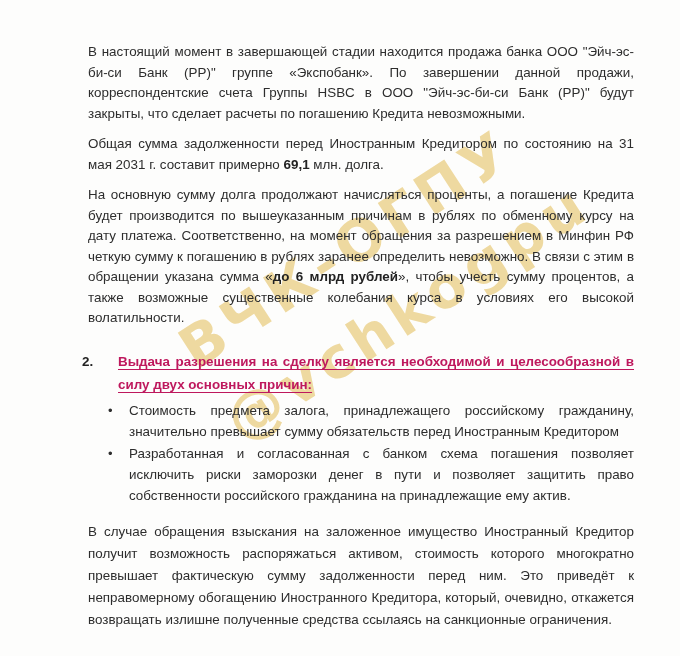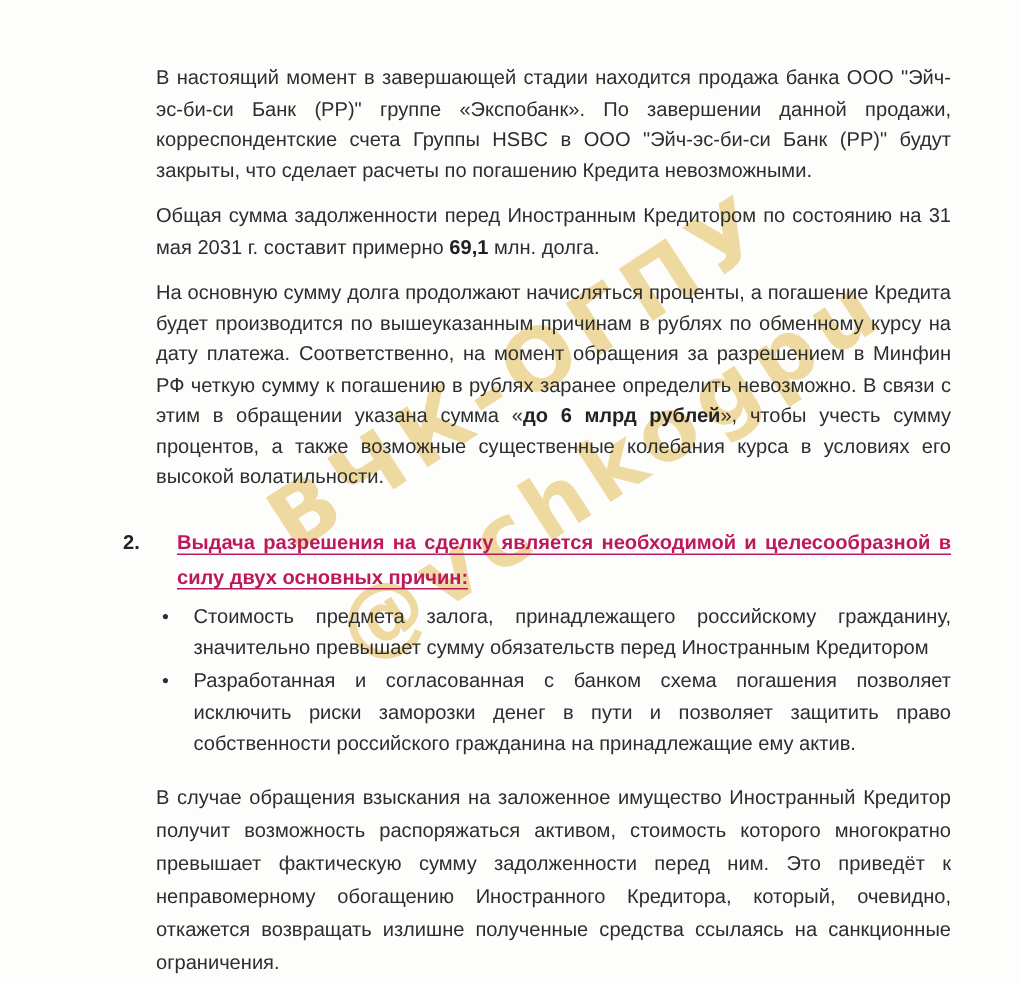--- a/index.html
+++ b/index.html
@@ -36,21 +36,21 @@
   .doc-body {
     position: absolute;
     left: 88px; top: 42px;
     width: 546px;
     z-index: 2;
     color: #2d2d2d;
     font-size: 13.4px;
     line-height: 20.5px;
     text-align: justify;
   }
-  .para { margin: 0 0 10px 16px; }
+  .para { margin: 0 0 10px 0; }
   .s-bold { font-weight: 700; color: #222; }
   .s-italic { }
   .s-bold-underline {
     font-weight: 700; color: #be185d;
     text-decoration: underline;
     text-underline-offset: 3px;
   }
   .heading-row {
     display: flex;
     margin: 21px 0 4px -6px;

